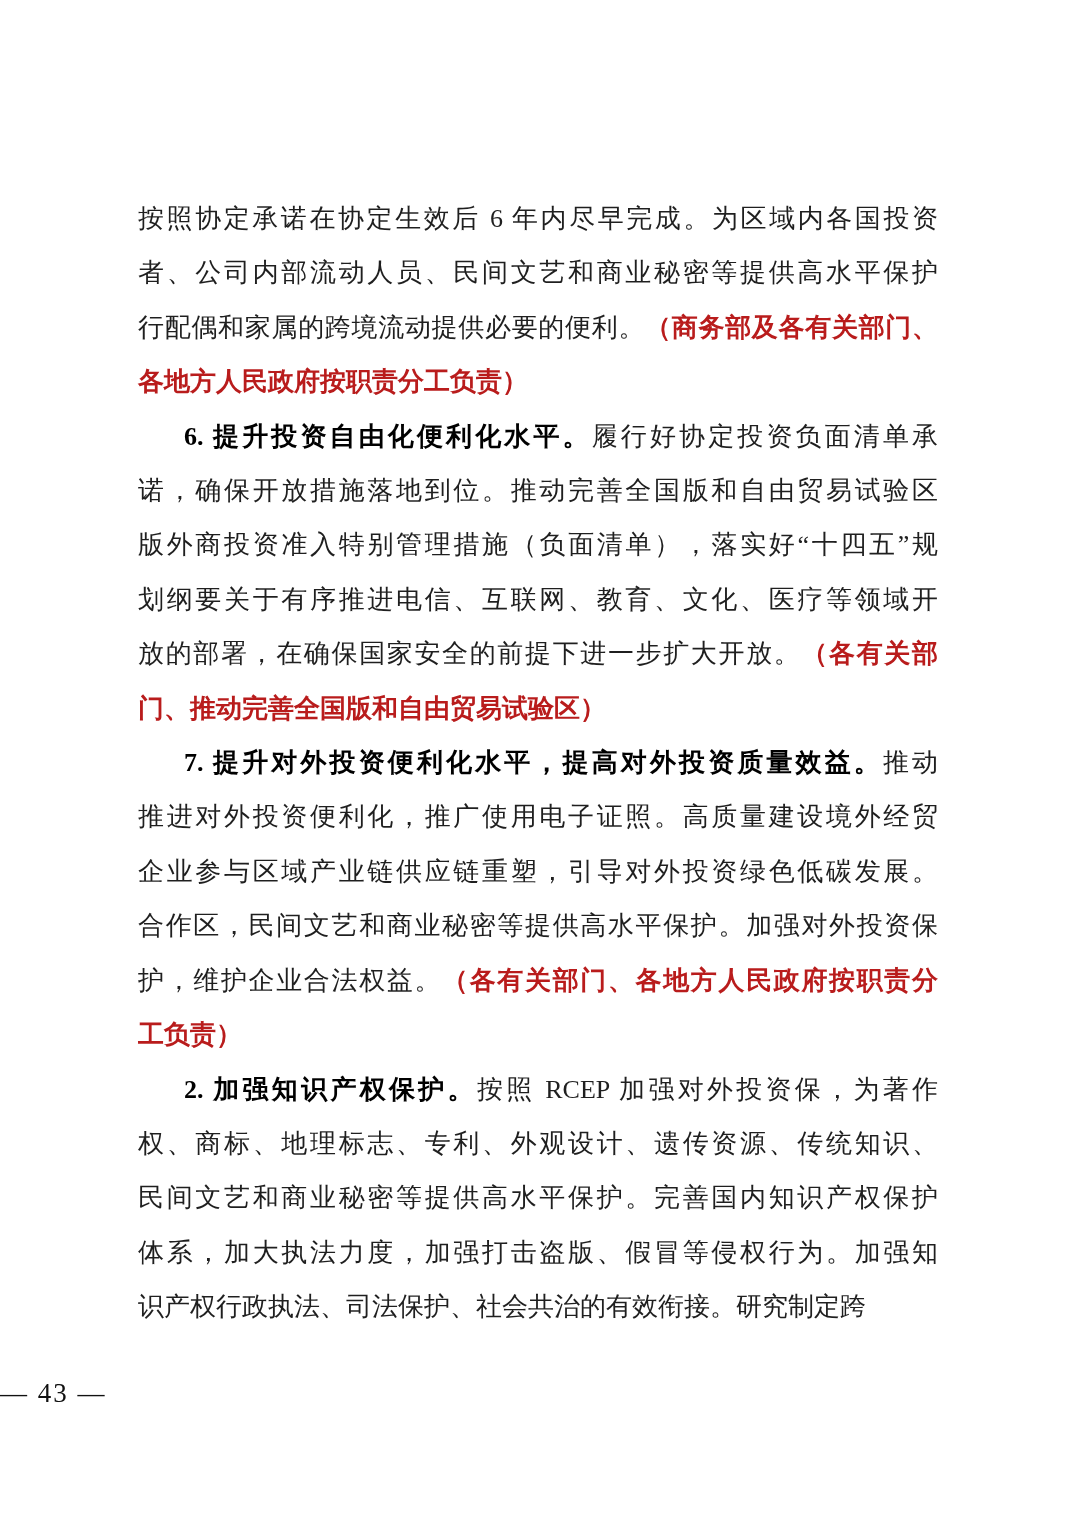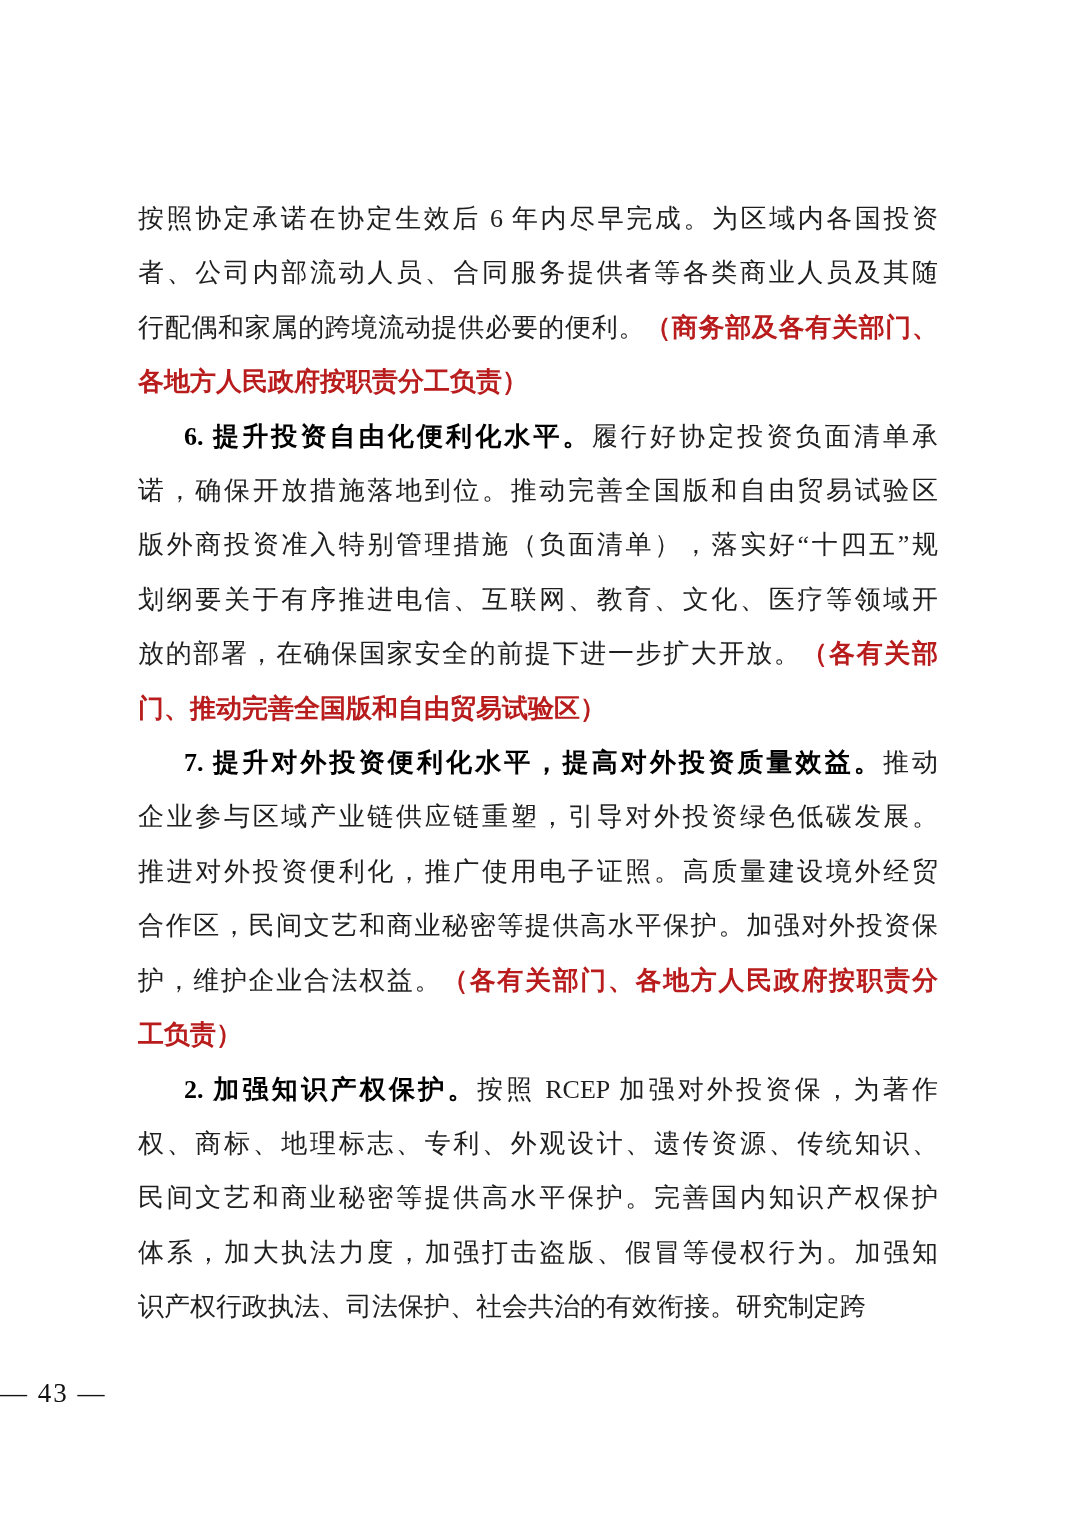--- a/index.html
+++ b/index.html
@@ -58,32 +58,32 @@
     color: #111111;
     letter-spacing: 2px;
   }
 </style>
 </head>
 <body>
 
 <div class="page">
   <main class="text-block" id="doc-body">
       <div class="line"><span class="seg-body">按照协定承诺在协定生效后 6 年内尽早完成。为区域内各国投资</span></div>
-      <div class="line"><span class="seg-body">者、公司内部流动人员、合同服务提供者等各类商业人员及其随</span></div>
+      <div class="line"><span class="seg-body">者、公司内部流动人员、民间文艺和商业秘密等提供高水平保护</span></div>
       <div class="line"><span class="seg-body">行配偶和家属的跨境流动提供必要的便利。</span><span class="seg-attr">（商务部及各有关部门、</span></div>
       <div class="line last"><span class="seg-attr">各地方人民政府按职责分工负责）</span></div>
       <div class="line indent"><span class="seg-heading">6. 提升投资自由化便利化水平。</span><span class="seg-body">履行好协定投资负面清单承</span></div>
       <div class="line"><span class="seg-body">诺，确保开放措施落地到位。推动完善全国版和自由贸易试验区</span></div>
       <div class="line"><span class="seg-body">版外商投资准入特别管理措施（负面清单），落实好“十四五”规</span></div>
       <div class="line"><span class="seg-body">划纲要关于有序推进电信、互联网、教育、文化、医疗等领域开</span></div>
       <div class="line"><span class="seg-body">放的部署，在确保国家安全的前提下进一步扩大开放。</span><span class="seg-attr">（各有关部</span></div>
       <div class="line last"><span class="seg-attr">门、推动完善全国版和自由贸易试验区）</span></div>
       <div class="line indent"><span class="seg-heading">7. 提升对外投资便利化水平，提高对外投资质量效益。</span><span class="seg-body">推动</span></div>
+      <div class="line"><span class="seg-body">推进对外投资便利化，推广使用电子证照。高质量建设境外经贸</span></div>
       <div class="line"><span class="seg-body">企业参与区域产业链供应链重塑，引导对外投资绿色低碳发展。</span></div>
-      <div class="line"><span class="seg-body">推进对外投资便利化，推广使用电子证照。高质量建设境外经贸</span></div>
       <div class="line"><span class="seg-body">合作区，民间文艺和商业秘密等提供高水平保护。加强对外投资保</span></div>
       <div class="line"><span class="seg-body">护，维护企业合法权益。</span><span class="seg-attr">（各有关部门、各地方人民政府按职责分</span></div>
       <div class="line last"><span class="seg-attr">工负责）</span></div>
       <div class="line indent"><span class="seg-heading">2. 加强知识产权保护。</span><span class="seg-body">按照 RCEP 加强对外投资保，为著作</span></div>
       <div class="line"><span class="seg-body">权、商标、地理标志、专利、外观设计、遗传资源、传统知识、</span></div>
       <div class="line"><span class="seg-body">民间文艺和商业秘密等提供高水平保护。完善国内知识产权保护</span></div>
       <div class="line"><span class="seg-body">体系，加大执法力度，加强打击盗版、假冒等侵权行为。加强知</span></div>
       <div class="line last"><span class="seg-body">识产权行政执法、司法保护、社会共治的有效衔接。研究制定跨</span></div>
     </main>
   <footer class="page-footer">

